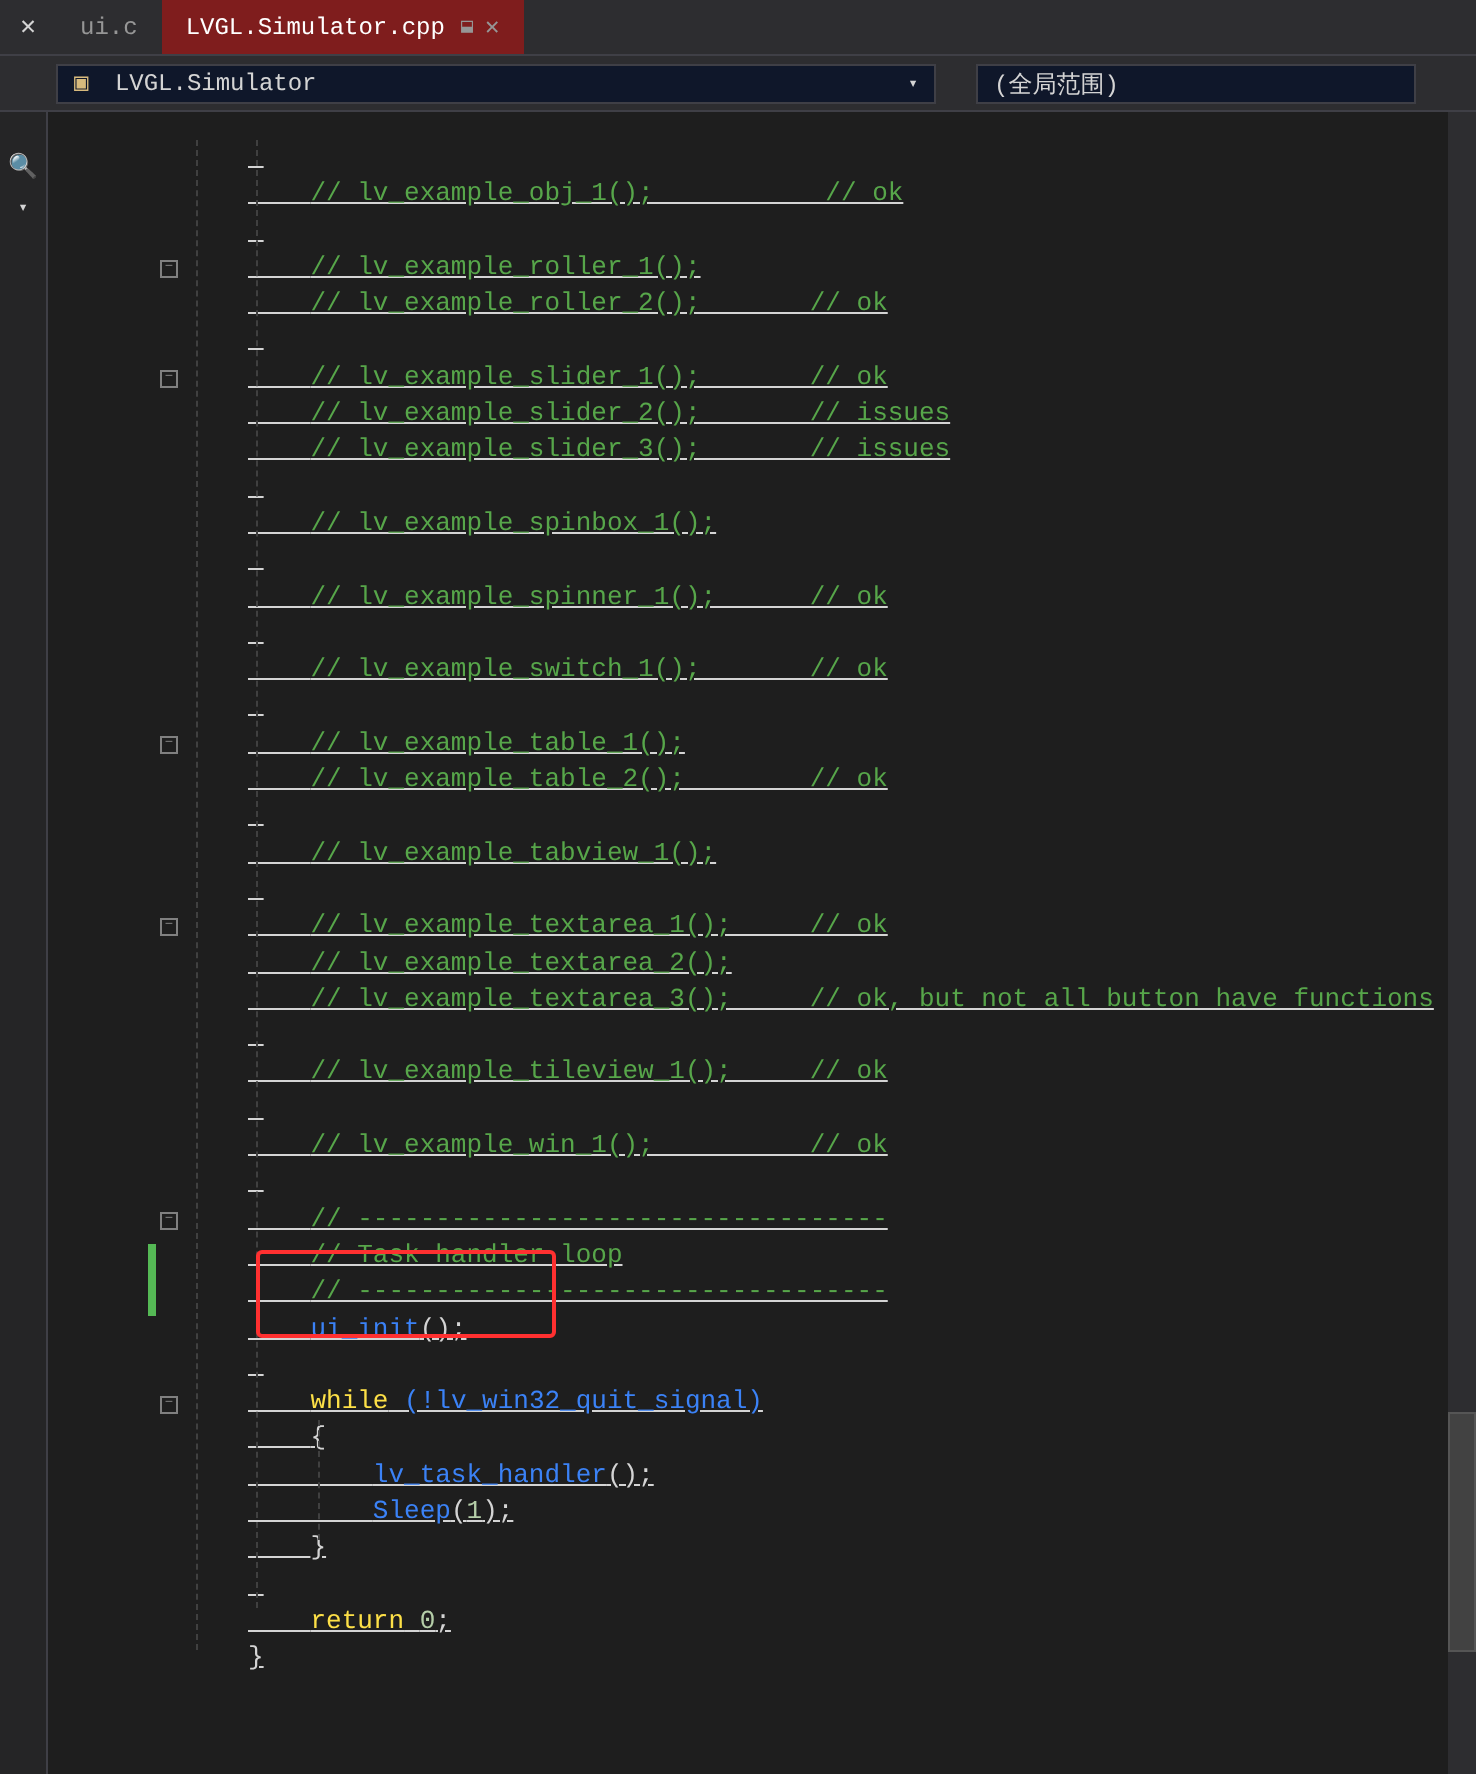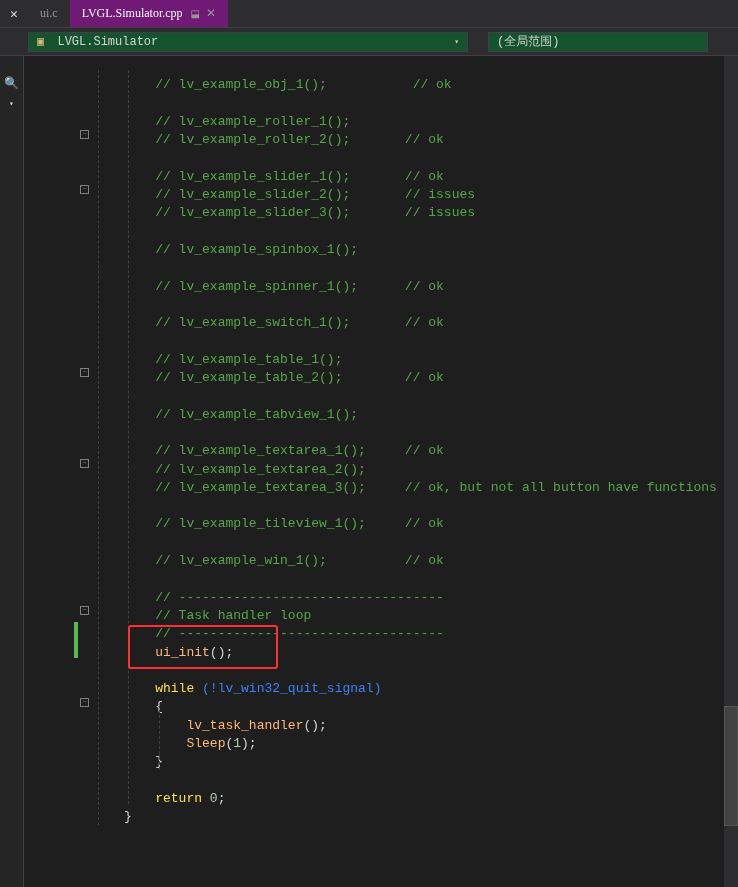--- a/index.html
+++ b/index.html
@@ -28,24 +28,23 @@
       cursor: pointer;
     }
     .tab {
       padding: 0 12px;
       display: flex;
       align-items: center;
       height: 100%;
       color: #969696;
       cursor: pointer;
       font-size: 12px;
-      font-family: Liberation Serif, serif;
     }
     .tab.active {
-      background: #701a75;
+      background: #7f1d1d;
       color: #ffffff;
     }
     .tab-pin {
       margin-left: 8px;
       color: #969696;
       cursor: pointer;
       font-size: 10px;
     }
     .tab-close {
       margin-left: 6px;
@@ -61,31 +60,32 @@
       padding-left: 28px;
     }
     .breadcrumb-item {
       display: flex;
       align-items: center;
       color: #d4d4d4;
       font-size: 12px;
       padding: 0 8px;
       height: 20px;
       border: 1px solid #3f3f46;
-      background: #14532d;
+      background: #0f172a;
       cursor: pointer;
     }
     .breadcrumb-item.first {
       flex: 0 0 auto;
       width: 440px;
       justify-content: space-between;
     }
     .breadcrumb-item.second {
       margin-left: 20px;
       width: 220px;
+      align-items: flex-end;
     }
     .folder-icon {
       color: #d7ba7d;
       margin-right: 6px;
     }
     .dropdown-icon {
       color: #d4d4d4;
       font-size: 8px;
     }
     .editor-container {
@@ -114,24 +114,25 @@
       overflow: hidden;
     }
     .gutter-indicator {
       position: absolute;
       left: 50px;
       width: 4px;
       background: #55b955;
     }
     .gutter-indicator.pos1 { top: 566px; height: 36px; }
     .code-lines {
-      padding-top: 2px;
+      padding-top: 14px;
       padding-left: 30px;
       line-height: 18.3px;
       white-space: pre;
+      text-decoration: underline;
     }
     .fold-column {
       position: absolute;
       left: 56px;
       top: 14px;
       width: 12px;
     }
     .fold-marker {
       position: absolute;
       width: 9px;
@@ -154,21 +155,21 @@
       left: 104px;
       border-left: 1px dashed #404040;
     }
     .vline3 {
       position: absolute;
       left: 135px;
       border-left: 1px dashed #404040;
     }
     .comment { color: #57a64a; }
     .keyword { color: #fde047; }
-    .func { color: #fdba74; margin-top: 36px; }
+    .func { color: #3b82f6; margin-top: 36px; }
     .num { color: #b5cea8; }
     .plain { color: #3b82f6; }
     .punct { color: #d4d4d4; }
     .line {
       padding-left: 70px;
       height: 18.3px;
     }
     .highlight-box {
       position: absolute;
       border: 2px solid #ff3030;

